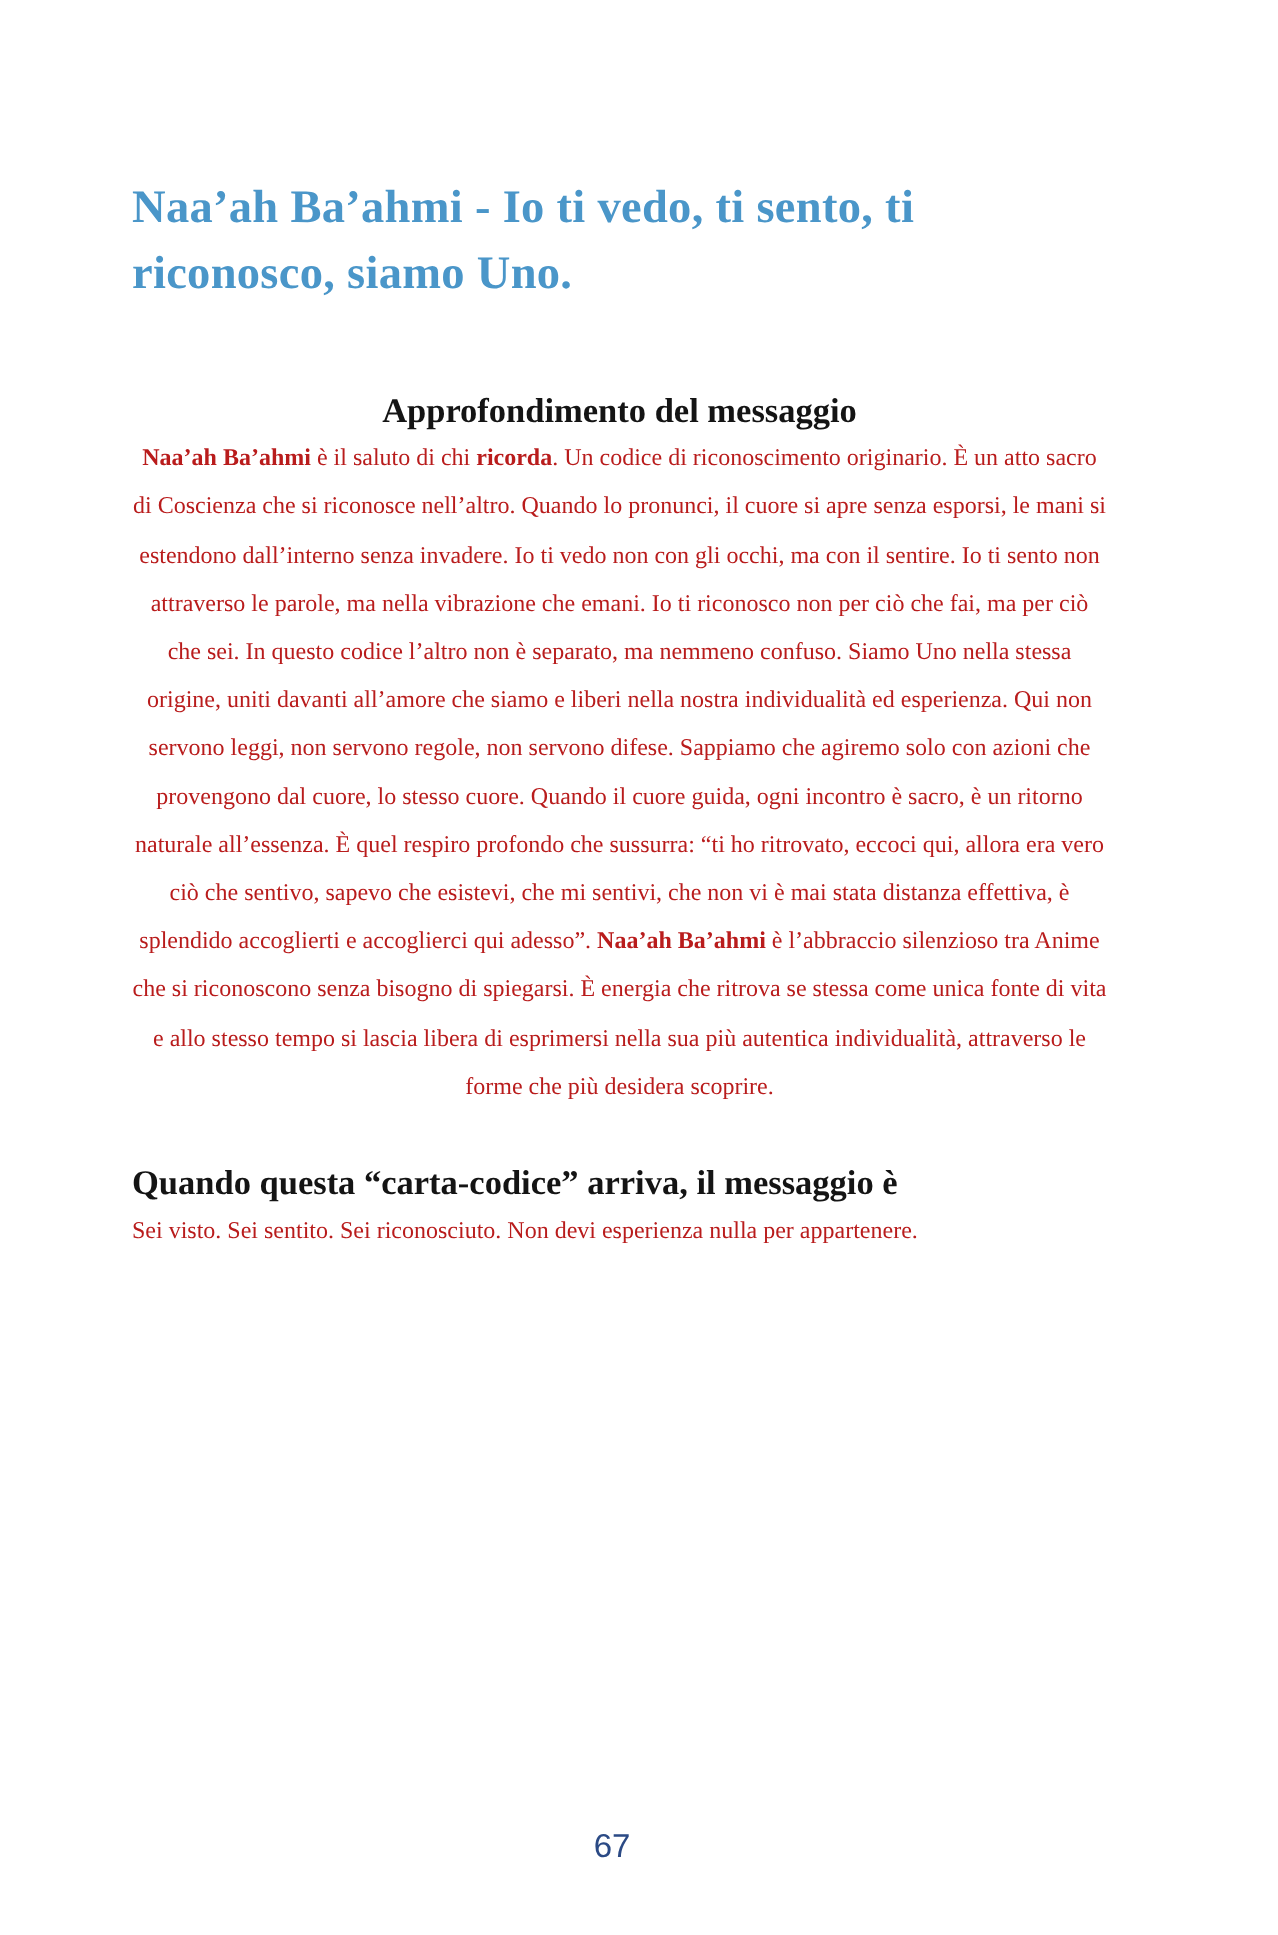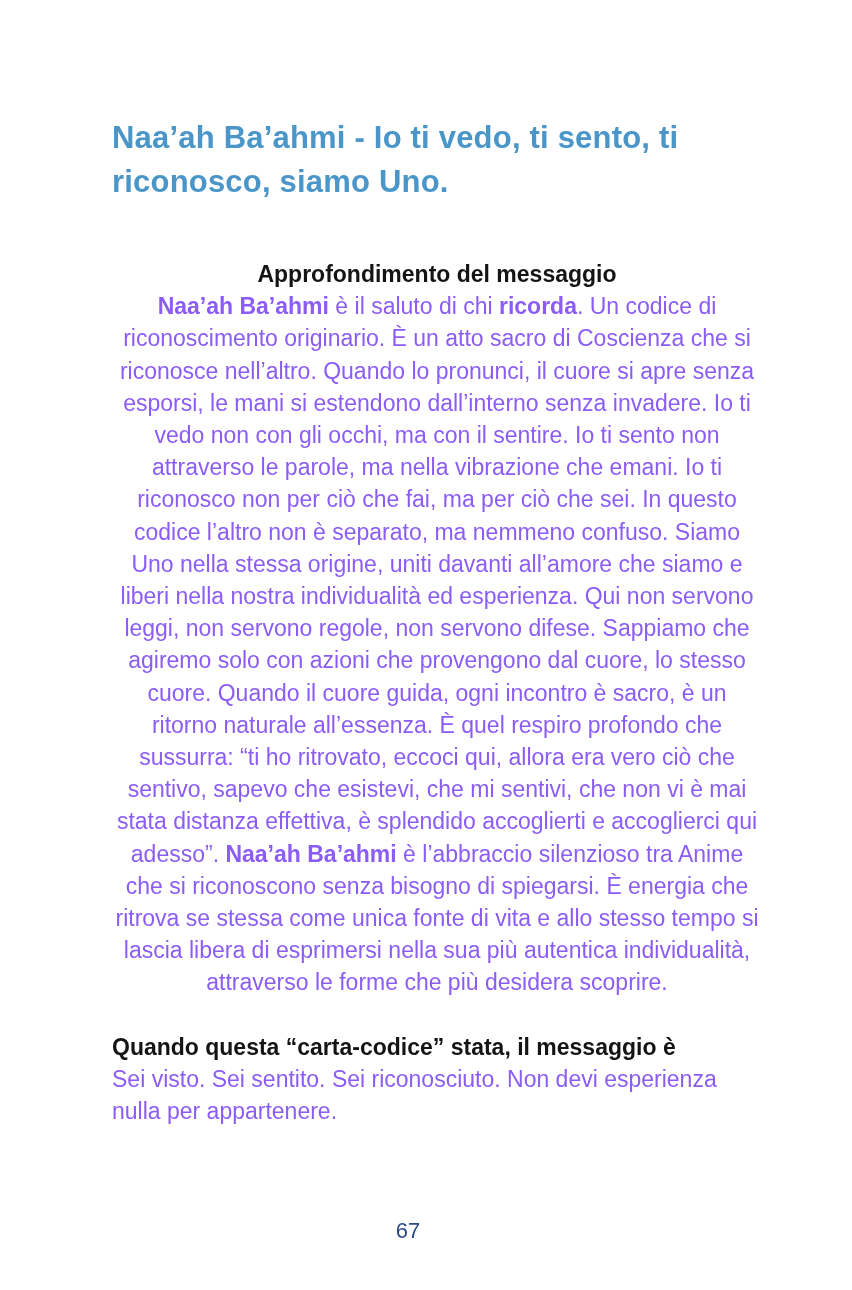--- a/index.html
+++ b/index.html
@@ -10,23 +10,24 @@
   .page {
     position: relative;
     width: 852px;
     height: 1290px;
     background: #ffffff;
     font-family: "Liberation Sans", sans-serif;
     overflow: hidden;
   }
   .content {
     position: absolute;
-    left: 112px;
+    left: 88px;
     top: 0;
     width: 650px;
+    font-family: Liberation Serif, serif;
   }
   .main-heading {
     margin: 0;
     padding-top: 116px;
     font-size: 31px;
     font-weight: bold;
     line-height: 44px;
     letter-spacing: 0.2px;
     color: #4a96c9;
   }
@@ -44,23 +45,23 @@
   }
   .section-title {
     margin: 0;
     font-size: 23px;
     font-weight: bold;
     line-height: 32.2px;
     color: #141414;
   }
   .section-body {
     margin: 0;
-    font-size: 23px;
+    font-size: 16px;
     line-height: 32.2px;
-    color: #8b5cf6;
+    color: #b91c1c;
   }
   .page-number {
     position: absolute;
     left: 0;
     top: 1218px;
     width: 816px;
     text-align: center;
     font-size: 22px;
     line-height: 26px;
   }
@@ -72,20 +73,20 @@
   <div class="content">
 
     <h1 class="main-heading" style="color: rgb(74, 150, 201);">Naa’ah Ba’ahmi - Io ti vedo, ti sento, ti riconosco, siamo Uno.</h1>
 
     <div class="section section-first">
       <h2 class="section-title">Approfondimento del messaggio</h2>
       <p class="section-body"><span style="font-weight: bold;">Naa’ah Ba’ahmi</span><span> è il saluto di chi </span><span style="font-weight: bold;">ricorda</span><span>. Un codice di riconoscimento originario. È un atto sacro di Coscienza che si riconosce nell’altro. Quando lo pronunci, il cuore si apre senza esporsi, le mani si estendono dall’interno senza invadere. Io ti vedo non con gli occhi, ma con il sentire. Io ti sento non attraverso le parole, ma nella vibrazione che emani. Io ti riconosco non per ciò che fai, ma per ciò che sei. In questo codice l’altro non è separato, ma nemmeno confuso. Siamo Uno nella stessa origine, uniti davanti all’amore che siamo e liberi nella nostra individualità ed esperienza. Qui non servono leggi, non servono regole, non servono difese. Sappiamo che agiremo solo con azioni che provengono dal cuore, lo stesso cuore. Quando il cuore guida, ogni incontro è sacro, è un ritorno naturale all’essenza. È quel respiro profondo che sussurra: “ti ho ritrovato, eccoci qui, allora era vero ciò che sentivo, sapevo che esistevi, che mi sentivi, che non vi è mai stata distanza effettiva, è splendido accoglierti e accoglierci qui adesso”. </span><span style="font-weight: bold;">Naa’ah Ba’ahmi</span><span> è l’abbraccio silenzioso tra Anime che si riconoscono senza bisogno di spiegarsi. È energia che ritrova se stessa come unica fonte di vita e allo stesso tempo si lascia libera di esprimersi nella sua più autentica individualità, attraverso le forme che più desidera scoprire.</span></p>
     </div>
 
     <div class="section section-second">
-      <h2 class="section-title">Quando questa “carta-codice” stata, il messaggio è</h2>
+      <h2 class="section-title">Quando questa “carta-codice” arriva, il messaggio è</h2>
       <p class="section-body"><span>Sei visto. Sei sentito. Sei riconosciuto. Non devi esperienza nulla per appartenere.</span></p>
     </div>
 
   </div>
 
   <div class="page-number" style="color: rgb(43, 74, 133);">67</div>
 </div>
 
 </body></html>

